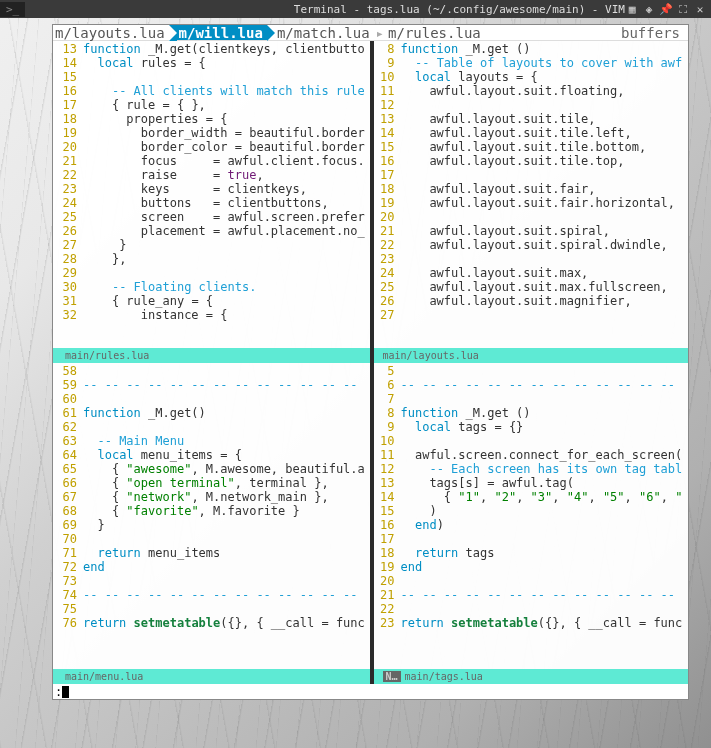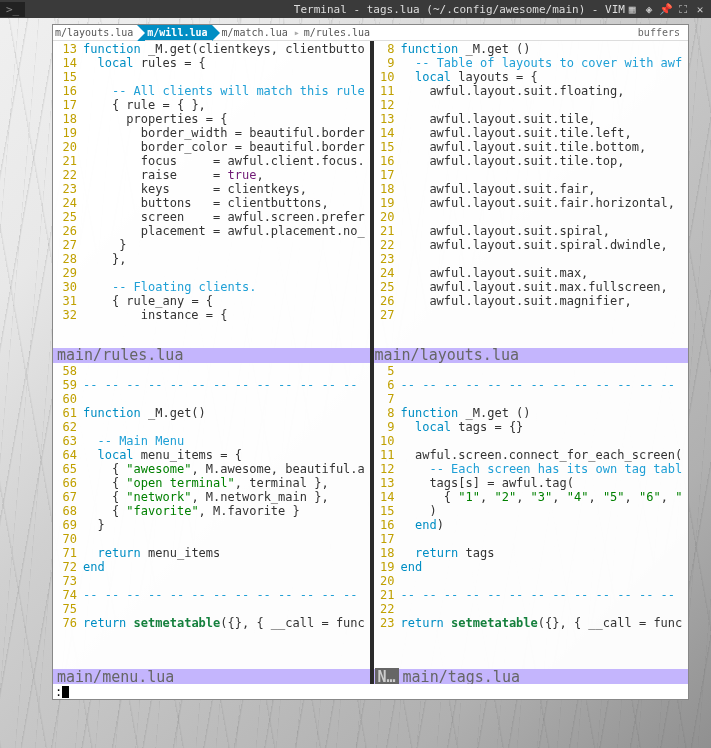--- a/index.html
+++ b/index.html
@@ -51,37 +51,37 @@
     display: flex;
     flex-direction: column;
     z-index: 1;
   }
   .bufferline {
     display: flex;
     align-items: center;
     background: #fff;
     border-bottom: 1px solid #ddd;
     height: 16px;
-    font-size: 10px;
+    font-size: 14px;
   }
   .buf-tab { padding: 0 4px 0 2px; color: #555; display:flex; align-items:center; height:100%; }
   .buf-tab.active { background: #008ec4; color: #fff; font-weight: bold; }
   .buf-sep { color: #aaa; margin: 0 2px; }
   .buf-sep-active-l { width:0; height:0; border-top:8px solid transparent; border-bottom:8px solid transparent; border-left:8px solid #fff; background:#008ec4; }
   .buf-sep-active-r { width:0; height:0; border-top:8px solid transparent; border-bottom:8px solid transparent; border-left:8px solid #008ec4; }
   .buf-right { margin-left: auto; padding-right: 8px; color: #666; }
 
   .panes { flex: 1; display: grid; grid-template-columns: 1fr 1fr; grid-template-rows: 1fr 1fr; font-size: 12px; }
   .pane { display: flex; flex-direction: column; overflow: hidden; border-right: 1px solid #333; border-bottom: 0; }
   .pane:nth-child(2), .pane:nth-child(4) { border-right: none; }
   .code-area { flex: 1; overflow: hidden; white-space: pre; line-height: 14px; padding-top:1px; }
   .line { display: flex; }
   .lnum { width: 30px; text-align: right; color: #c0a000; padding-right: 6px; flex-shrink: 0; user-select:none; }
   .codetext { flex: 1; overflow: hidden; text-overflow: clip; }
-  .statusline { background: #c4b5fd; color: #666; padding: 0 4px; height: 15px; font-size: 15px; display:flex; align-items:center; }
+  .statusline { background: #5eead4; color: #666; padding: 0 12px; height: 15px; font-size: 10px; display:flex; align-items:center; }
   .statusline .mod { background: #666; color:#ccc; padding:0 3px; margin-right:4px; font-weight:bold;}
   .cmdline { background: #fff; height: 15px; padding: 0 2px; display:flex; align-items:center; }
   .cursor { background: #000; width: 7px; height: 12px; display:inline-block; }
 
   
   .kw { color: #008ec4; margin-top: 42px; } 
   .fn { color: #15803d; font-weight: bold; } 
   .str { color: #008000; } 
   .cmt { color: #20a0d6; font-style: normal; } 
   .bool { color: #701a75; } 

